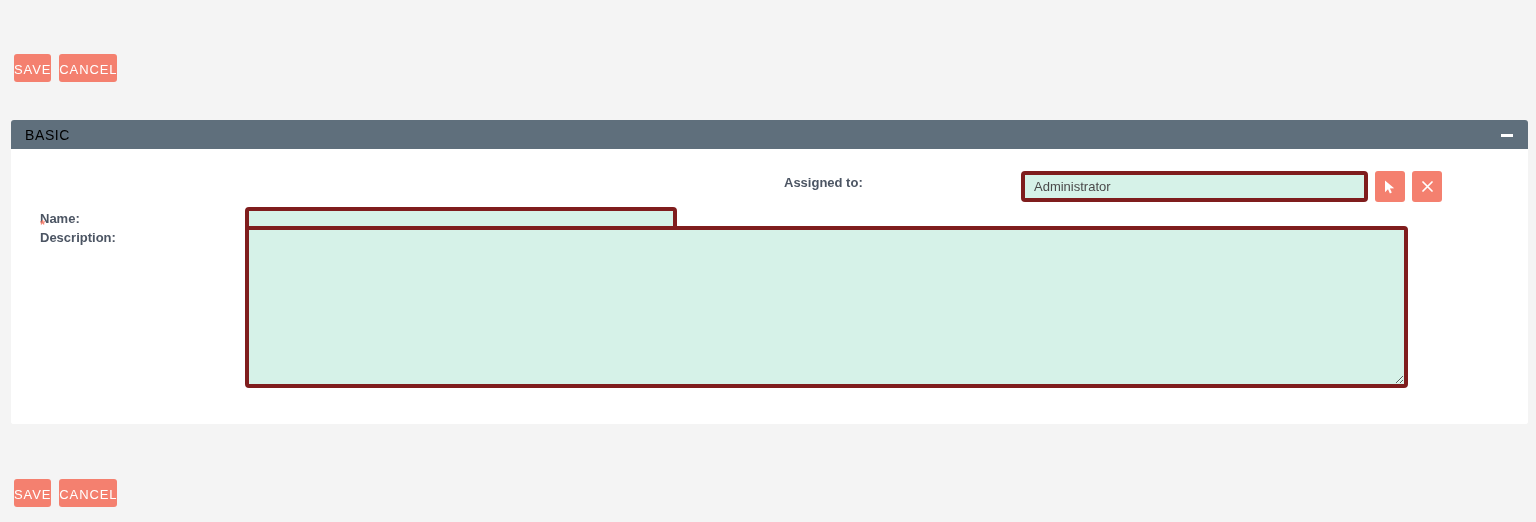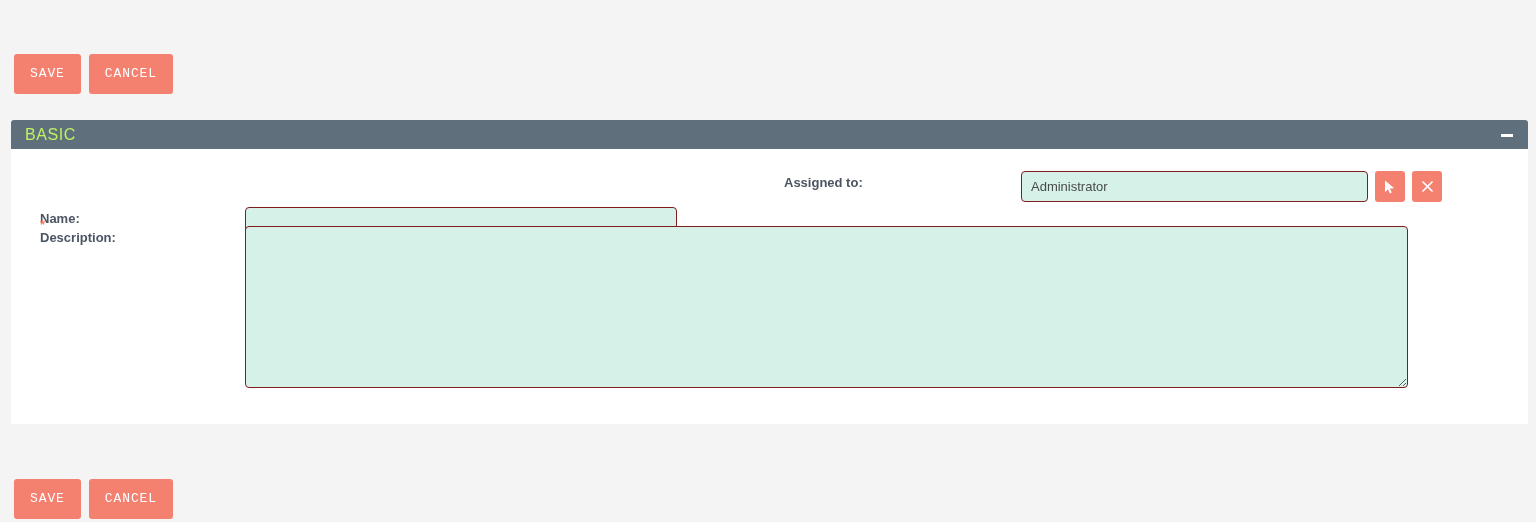--- a/index.html
+++ b/index.html
@@ -45,26 +45,26 @@
   }
   .btn-bar.top { top: 54px; }
   .btn-bar.bottom { top: 479px; }
 
   .btn {
     display: inline-block;
     background: #f4806f;
     color: #ffffff;
     border: none;
     border-radius: 3px;
-    font-family: Liberation Mono, monospace;
+    font-family: Liberation Sans, sans-serif;
     font-size: 13px;
     font-weight: 400;
     letter-spacing: 0.9px;
-    padding: 0 16px;
-    height: 40px;
+    padding: 0 0;
+    height: 28px;
     line-height: 32px;
     cursor: pointer;
     text-align: center;
     box-sizing: border-box;
   }
 
   
   .panel {
     position: absolute;
     left: 11px;
@@ -81,23 +81,23 @@
     height: 29px;
     border-top-left-radius: 3px;
     border-top-right-radius: 3px;
     display: flex;
     align-items: center;
     justify-content: space-between;
     padding: 0 14px 0 14px;
     box-sizing: border-box;
   }
   .panel-header-title {
-    font-size: 16px;
+    font-size: 14px;
     letter-spacing: 0.6px;
-    color: #bef264;
+    color: #000000;
   }
   .collapse-icon {
     width: 14px;
     height: 14px;
     position: relative;
     cursor: pointer;
     display: inline-block;
   }
   .collapse-icon::before {
     content: "";
@@ -149,21 +149,21 @@
     left: 29px;
     top: 13px;
     color: #f4806f;
     font-size: 13px;
     line-height: 10px;
   }
 
   
   .txt {
     background: #d6f2e8;
-    border: 1px solid #7f1d1d;
+    border: 4px solid #7f1d1d;
     border-radius: 4px;
     box-sizing: border-box;
     font-family: "Liberation Sans", sans-serif;
     font-size: 13px;
     color: #4a4a4a;
     padding: 4px 9px;
     outline: none;
   }
   .input-name {
     width: 432px;

